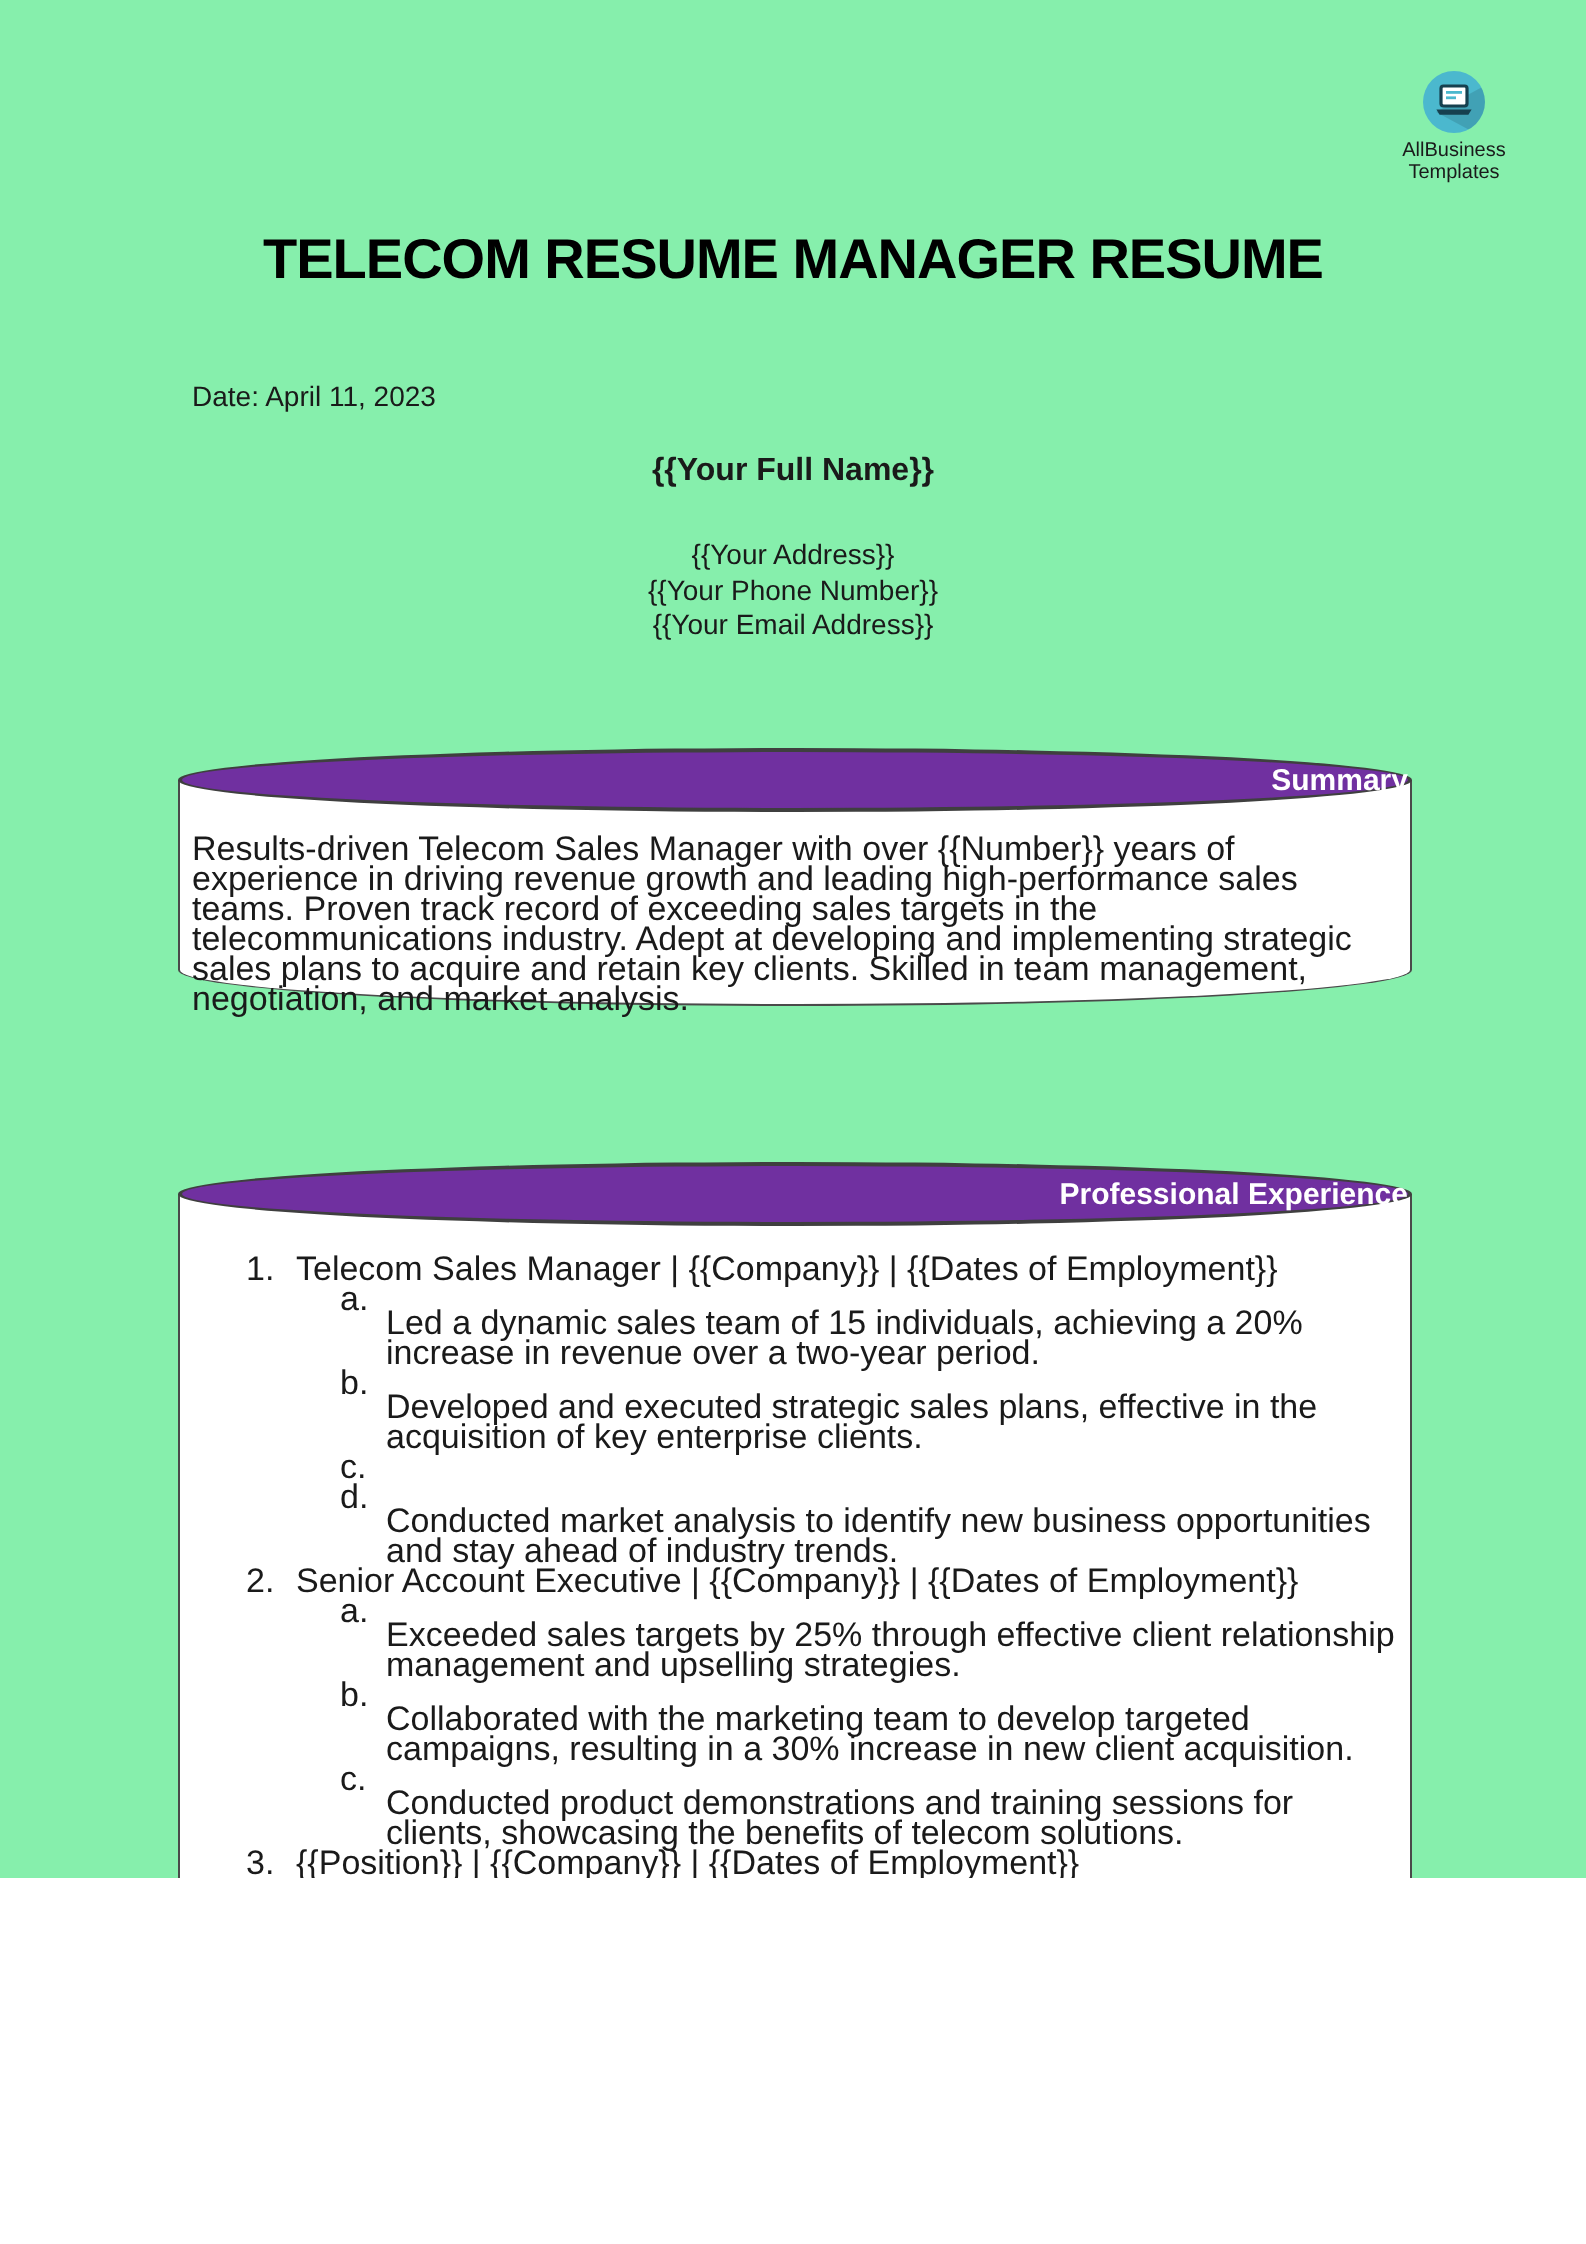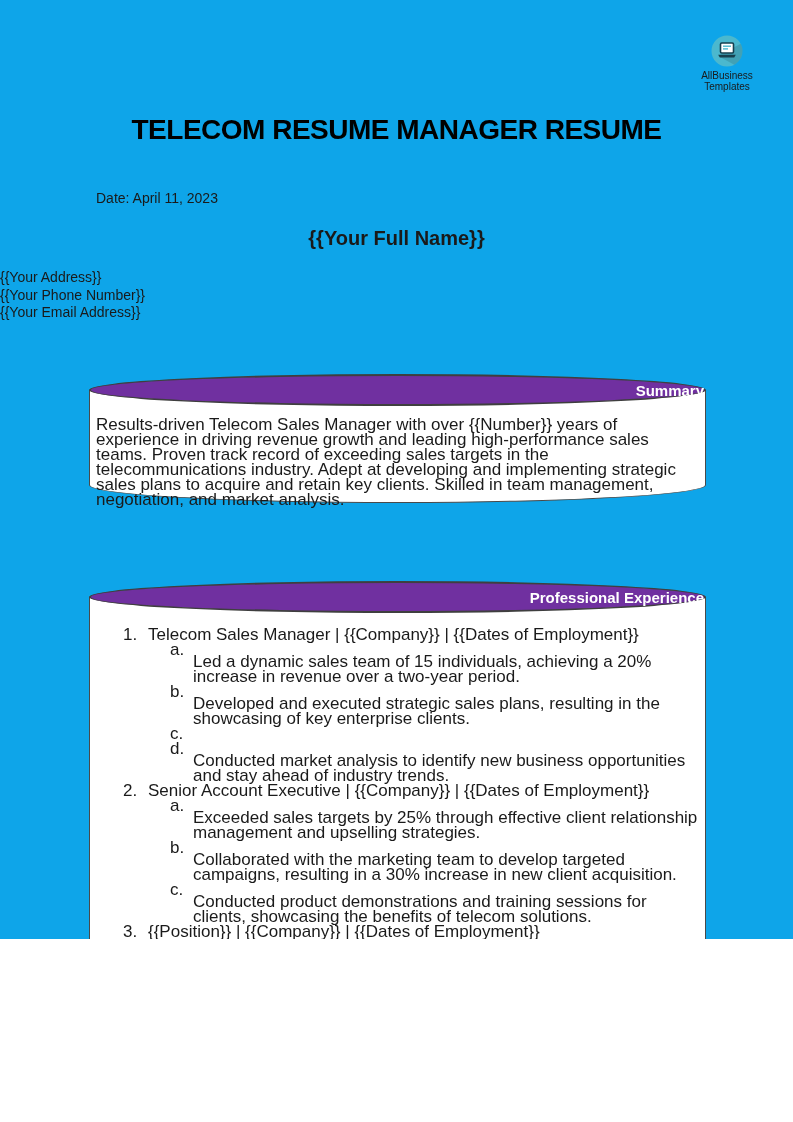--- a/index.html
+++ b/index.html
@@ -1,39 +1,39 @@
 <!DOCTYPE html>
 <html><head>
 <meta charset="utf-8">
 <style>
   html,body { margin:0; padding:0; background:#ffffff; }
   .page {
-    position:relative; width:793px; height:939px; background:#0ea5e9;
+    position:relative; width:793px; height:939px; background:#86efac;
     font-family:"Liberation Sans", sans-serif; color:#1a1a1a; overflow:hidden;
   }
 
   
   .logo { position:absolute; top:34px; left:694px; width:66px; text-align:center; }
   .logo svg { display:block; margin:0 auto; }
   .logo-text { margin-top:2px; font-size:10px; line-height:11px; color:#1a1a1a; font-weight:400; }
 
   
   .doc-title {
     position:absolute; top:114px; left:0; width:100%; margin:0;
     text-align:center; font-size:28px; font-weight:bold; color:#000;
     letter-spacing:-0.5px;
   }
   .date-line { position:absolute; top:190px; left:96px; font-size:14px; }
   .contact-name {
     position:absolute; top:227px; left:0; width:100%;
-    text-align:center; font-size:20px; font-weight:bold;
+    text-align:center; font-size:16px; font-weight:bold;
   }
   .contact-block {
     position:absolute; top:269px; left:0; width:100%;
-    text-align:left; font-size:14px; line-height:17.5px;
+    text-align:center; font-size:14px; line-height:17.5px;
   }
 
   
   .cylinder { position:absolute; left:89px; width:617px; }
   .cyl-body {
     position:absolute; top:16px; left:0; right:0; bottom:0;
     background:#ffffff;
     border:1px solid #4a4a4a; border-top:none;
     border-radius:0 0 50% 50% / 0 0 20px 20px;
     box-sizing:border-box;
@@ -118,21 +118,21 @@
       <div class="row">
         <span class="job-num">1.</span>
         <span class="job-title">Telecom Sales Manager | {{Company}} | {{Dates of Employment}}</span>
       </div>
       <div class="row">
         <span class="bullet-letter">a.</span>
         <span class="bullet-text">Led a dynamic sales team of 15 individuals, achieving a 20% increase in revenue over a two-year period.</span>
       </div>
       <div class="row">
         <span class="bullet-letter">b.</span>
-        <span class="bullet-text">Developed and executed strategic sales plans, resulting in the showcasing of key enterprise clients.</span>
+        <span class="bullet-text">Developed and executed strategic sales plans, effective in the acquisition of key enterprise clients.</span>
       </div>
       <div class="row">
         <span class="bullet-letter">c.</span>
       </div>
       <div class="row">
         <span class="bullet-letter">d.</span>
         <span class="bullet-text">Conducted market analysis to identify new business opportunities and stay ahead of industry trends.</span>
       </div>
 
       <div class="row">

